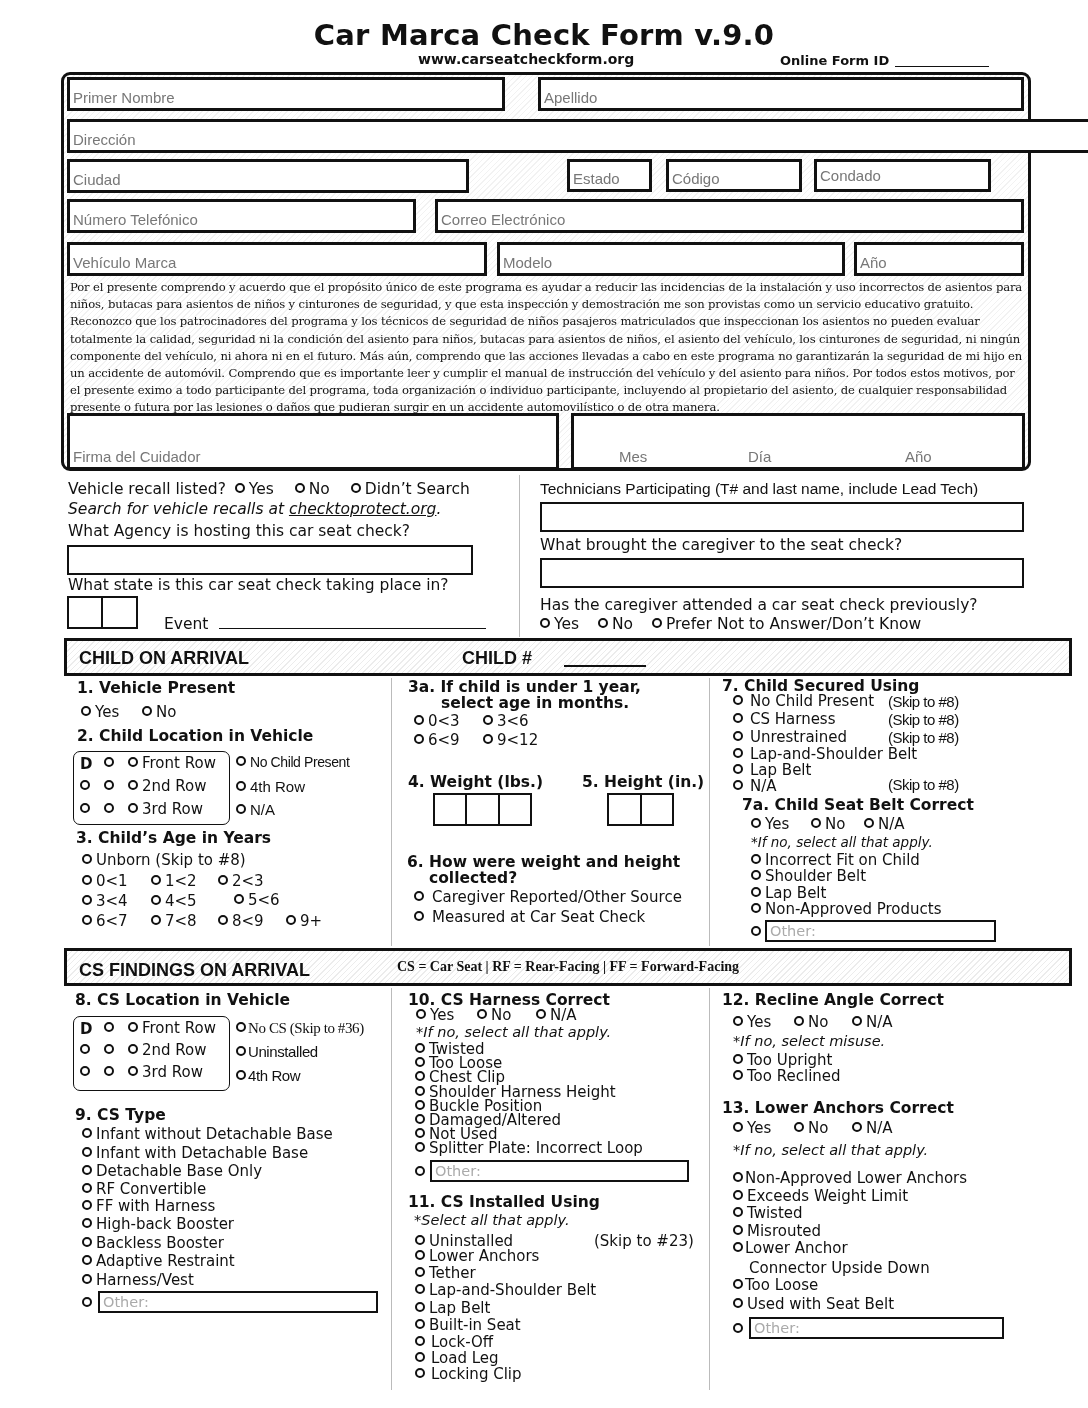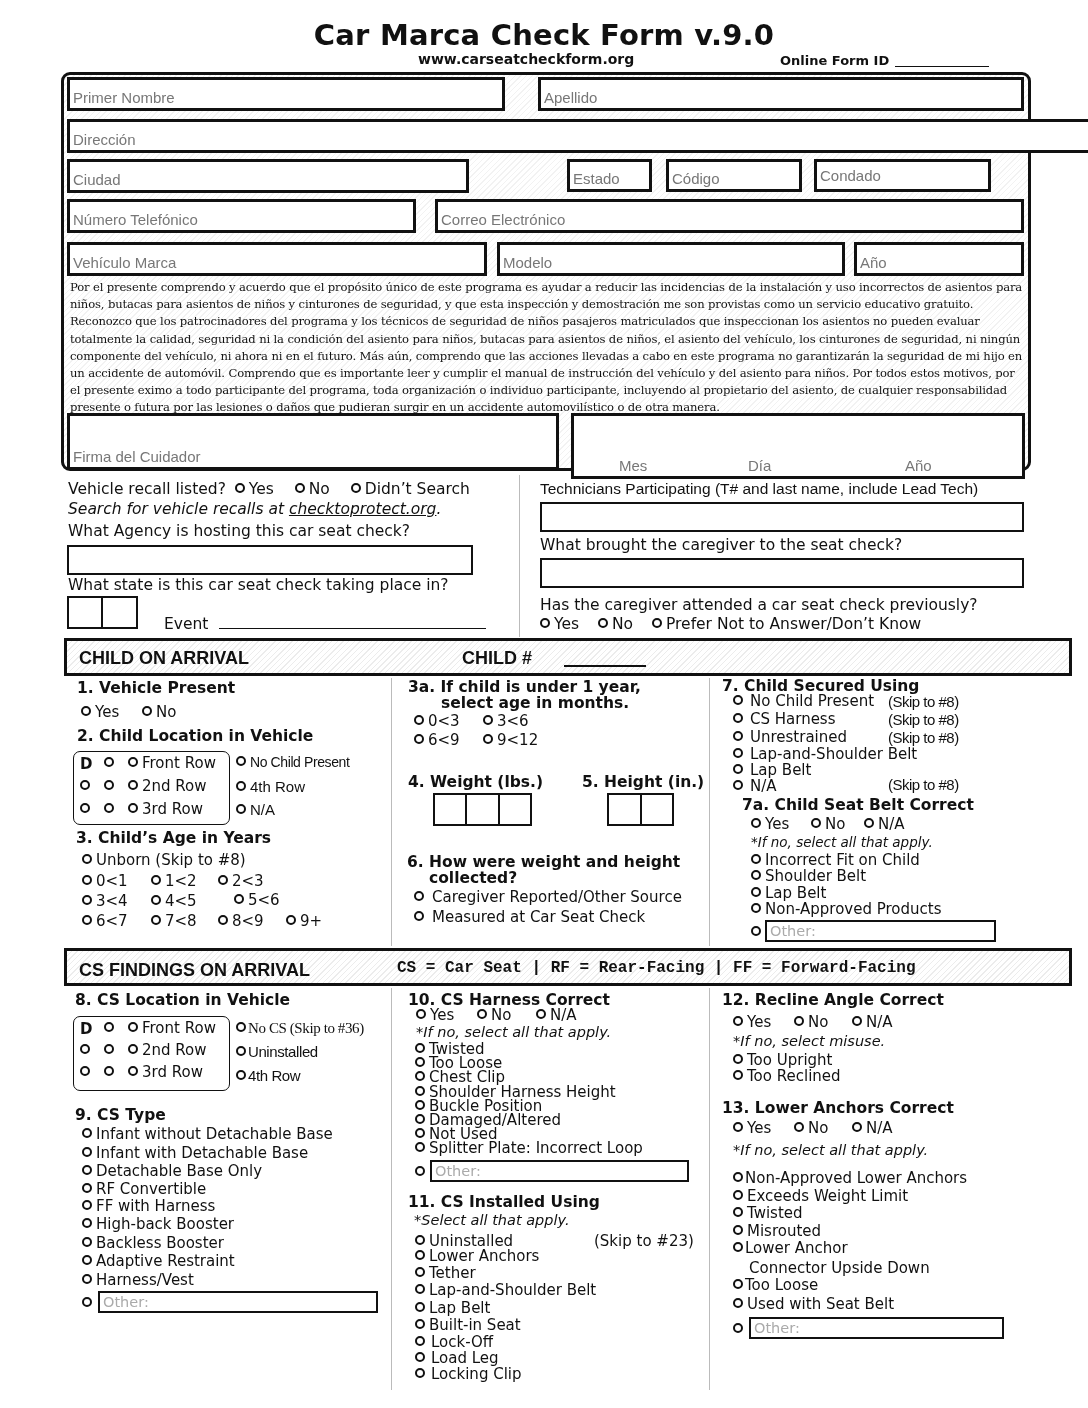--- a/index.html
+++ b/index.html
@@ -18,21 +18,21 @@
   .sigbox .ph { font-size: 15px; }
   .date-lbl { position: absolute; bottom: 2px; font-family: "Liberation Sans", sans-serif; font-size: 15px; color: #777; }
 
   .q { font-size: 15.5px; }
   .radio { display: inline-block; width: 10px; height: 10px; border: 2px solid #111; border-radius: 50%; vertical-align: 1px; margin-right: 4px; }
   .inbox { position: absolute; border: 2.5px solid #111; background: #fff; }
   .vdiv { position: absolute; width: 1px; background: #bbb; }
 
   .band { position: absolute; left: 64px; width: 1008px; height: 38px; border: 3px solid #111; background: repeating-linear-gradient(135deg, #fff 0 3px, #ececec 3px 4px); }
   .band .h { position: absolute; top: 7px; font-family: "Liberation Sans", sans-serif; font-weight: bold; font-size: 18px; }
-  .band .sub { position: absolute; top: 8px; font-family: Liberation Mono, monospace; font-weight: bold; font-size: 16px; }
+  .band .sub { position: absolute; top: 8px; font-family: Liberation Serif, serif; font-weight: bold; font-size: 14px; }
 
   .sec-h { position: absolute; font-weight: bold; font-size: 15.5px; white-space: nowrap; }
   .opt { position: absolute; font-size: 15px; white-space: nowrap; line-height: 17px; }
   .note { position: absolute; font-size: 14.5px; font-style: italic; white-space: nowrap; }
   .other { position: absolute; border: 2px solid #111; height: 22px; font-size: 14.5px; color: #aaa; padding: 1px 3px; }
   .locbox { position: absolute; border: 1.5px solid #111; border-radius: 7px; }
   .grid-cell { position: absolute; border: 2.5px solid #111; }
 </style>
 </head>
 <body>
@@ -77,21 +77,21 @@
   </div>
 <div class="fbox" style="left:854px;top:242px;width:170px;height:34px;">
     <span class="ph">Año</span>
   </div>
 
 <div class="abs consent">Por el presente comprendo y acuerdo que el propósito único de este programa es ayudar a reducir las incidencias de la instalación y uso incorrectos de asientos para niños, butacas para asientos de niños y cinturones de seguridad, y que esta inspección y demostración me son provistas como un servicio educativo gratuito. Reconozco que los patrocinadores del programa y los técnicos de seguridad de niños pasajeros matriculados que inspeccionan los asientos no pueden evaluar totalmente la calidad, seguridad ni la condición del asiento para niños, butacas para asientos de niños, el asiento del vehículo, los cinturones de seguridad, ni ningún componente del vehículo, ni ahora ni en el futuro. Más aún, comprendo que las acciones llevadas a cabo en este programa no garantizarán la seguridad de mi hijo en un accidente de automóvil. Comprendo que es importante leer y cumplir el manual de instrucción del vehículo y del asiento para niños. Por todos estos motivos, por el presente eximo a todo participante del programa, toda organización o individuo participante, incluyendo al propietario del asiento, de cualquier responsabilidad presente o futura por las lesiones o daños que pudieran surgir en un accidente automovilístico o de otra manera.</div>
 
 <div class="fbox sigbox" style="left:67px;top:413px;width:492px;height:57px;">
     <span class="ph">Firma del Cuidador</span>
   </div>
-<div class="fbox" style="left:571px;top:413px;width:454px;height:66px;">
+<div class="fbox" style="left:571px;top:413px;width:454px;height:57px;">
   <span class="date-lbl" style="left:45px;">Mes</span>
   <span class="date-lbl" style="left:174px;">Día</span>
   <span class="date-lbl" style="left:331px;">Año</span>
 </div>
 
 <div class="vdiv" style="left:519px;top:475px;height:162px;"></div>
 <div class="abs q" style="left:68px;top:480px;white-space:nowrap;">
   <span>Vehicle recall listed?</span>
   <span style="margin-left:4px;"><span class="radio"></span><span>Yes</span></span>
   <span style="margin-left:16px;"><span class="radio"></span><span>No</span></span>

